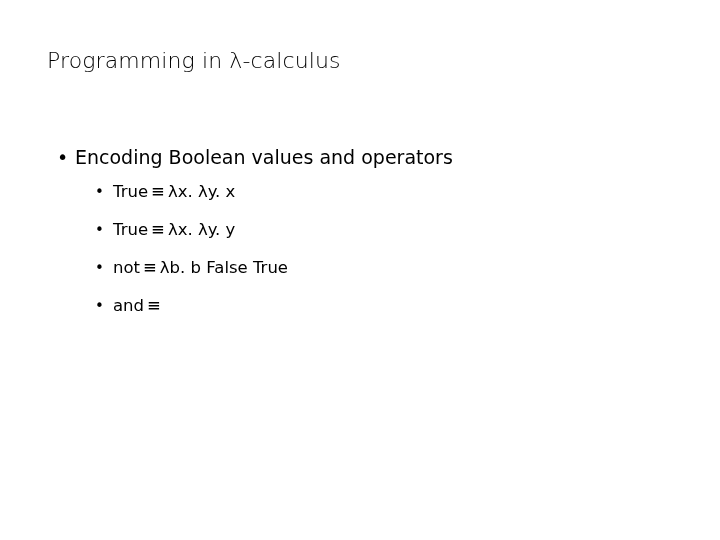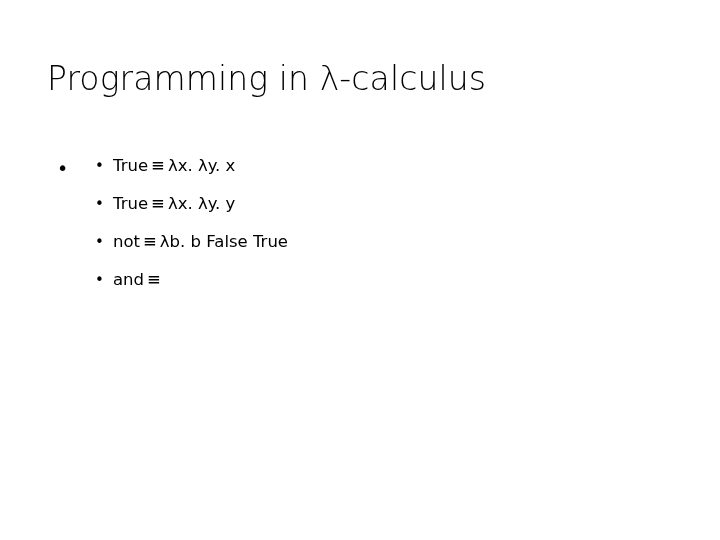--- a/index.html
+++ b/index.html
@@ -20,24 +20,24 @@
     position: relative;
     width: 720px;
     height: 540px;
     background: #ffffff;
   }
 
   
   .slide-title {
     position: absolute;
     left: 47px;
-    top: 58px;
+    top: 40px;
     width: 630px;
     font-family: "DejaVu Sans", sans-serif;
-    font-size: 33px;
+    font-size: 22px;
     font-weight: 300;
     line-height: 42px;
     letter-spacing: 0.1px;
     color: #000000;
     white-space: nowrap;
   }
   .slide-title .lam {
     font-family: "DejaVu Sans", sans-serif;
     font-style: normal;
   }
@@ -114,20 +114,21 @@
 
   <div class="slide-title">
     <span>Programming in </span><span class="lam">λ</span><span>-calculus</span>
   </div>
 
   <div class="body-block">
     <ul class="level1">
 
       <li class="bullet1">
         <span class="dot1">•</span>
+        <span>Encoding Boolean values and operators</span>
 
         <ul class="level2">
 
           <li class="bullet2">
             <span class="dot2">•</span>
             <span class="term">True</span><span class="equiv">≡</span><span class="defn">λx. λy. x</span>
           </li>
 
           <li class="bullet2">
             <span class="dot2">•</span>

